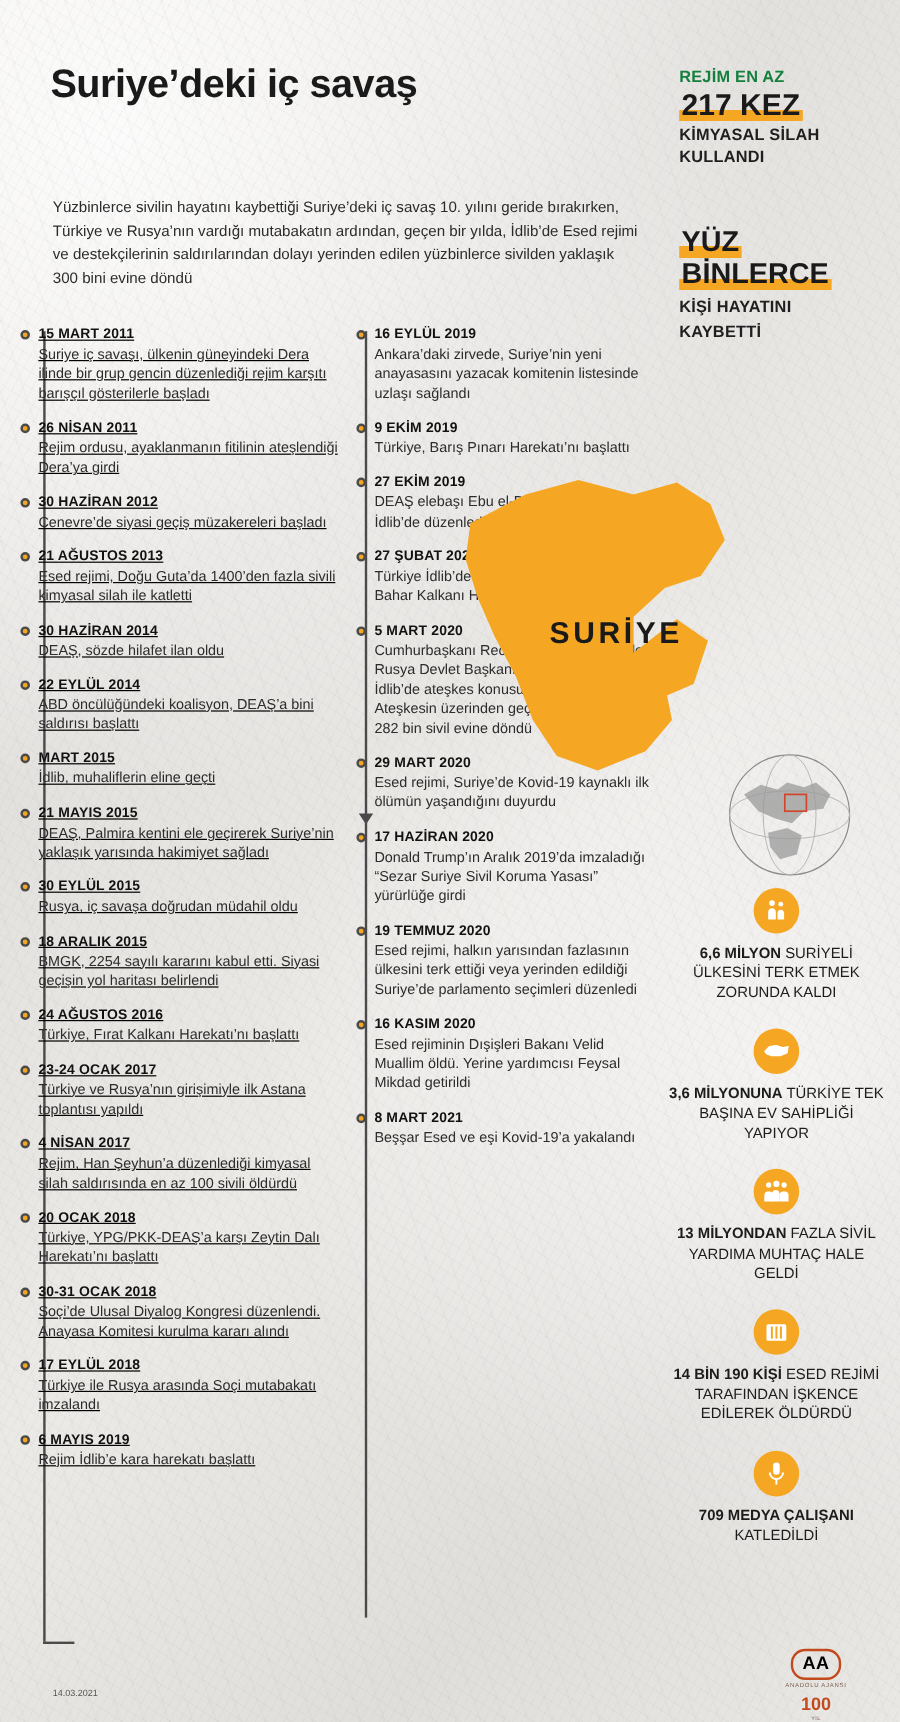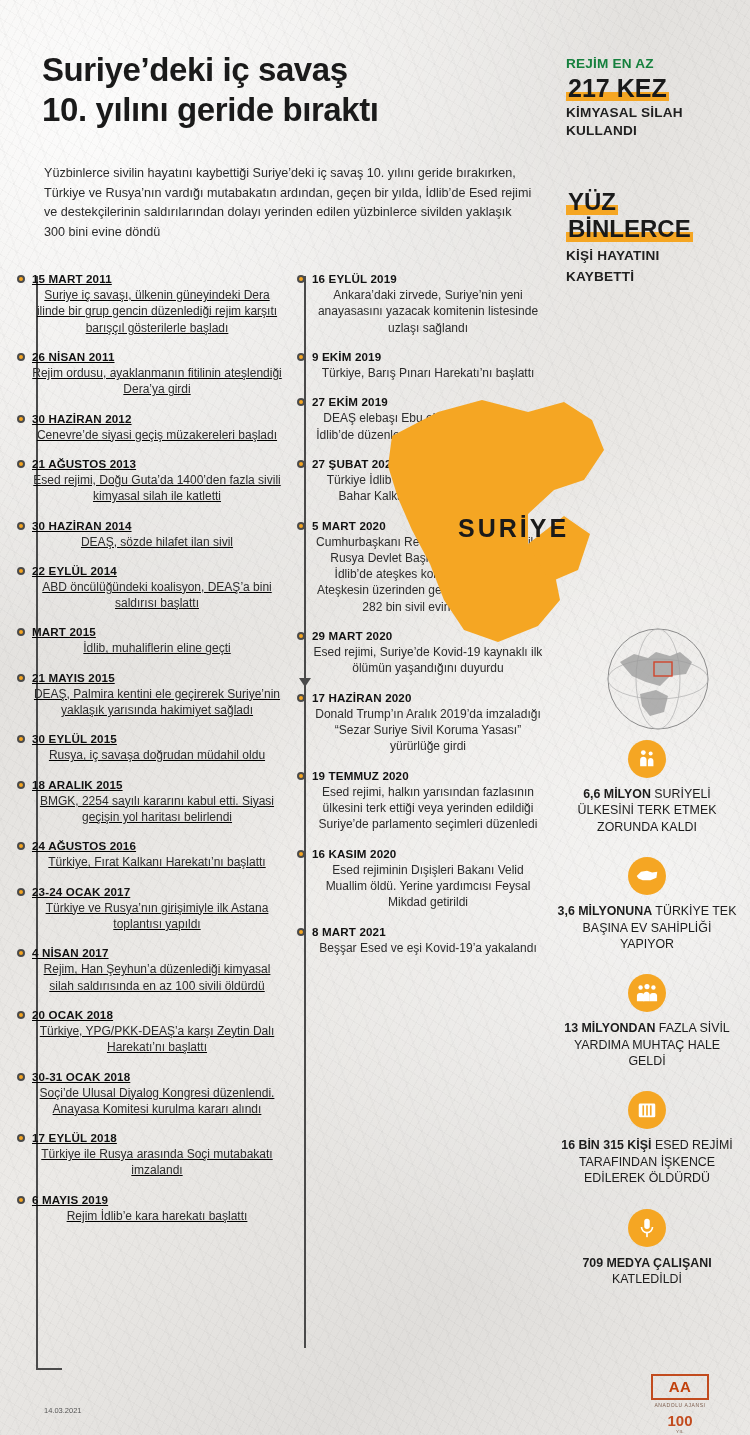--- a/index.html
+++ b/index.html
@@ -74,21 +74,21 @@
     position: absolute; border-left: 2px solid #4a4a4a; border-bottom: 2px solid #4a4a4a;
   }
   .axis-hook.l { left: 36px; top: 1354px; width: 26px; height: 2px; }
   .arrow-down {
     position: absolute; left: 299px; top: 664px;
     width: 0; height: 0; border-left: 6px solid transparent;
     border-right: 6px solid transparent; border-top: 9px solid #4a4a4a;
   }
   .ev { position: relative; margin-bottom: 14px; padding-left: 0; }
   .ev .date { font-size: 11.6px; font-weight: bold; color: #111; letter-spacing: .15px; }
-  .ev .txt { font-size: 12px; line-height: 1.36; color: #2c2c2c; margin-top: 2px; text-align: center; }
+  .ev .txt { font-size: 12px; line-height: 1.36; color: #2c2c2c; margin-top: 2px; }
   .ev .dot {
     position: absolute; left: -15px; top: 3px;
     width: 8px; height: 8px; border-radius: 50%;
     background: #f5a623; border: 2px solid #4a4a4a;
   }
   .tl-col.right .ev .dot { left: -15px; }
 
   
   .map-wrap { position: absolute; left: 378px; top: 380px; width: 240px; height: 300px; }
   .map-label {
@@ -104,37 +104,36 @@
     width: 38px; height: 38px; border-radius: 50%; background: #f5a623;
     margin: 0 auto 8px; display: flex; align-items: center; justify-content: center;
   }
   .stat .lbl { font-size: 12.4px; line-height: 1.32; color: #1c1c1c; font-weight: bold; }
   .stat .lbl .thin { font-weight: normal; }
 
   
   .date-stamp { position: absolute; left: 44px; top: 1392px; font-size: 7.5px; color: #555; }
   .logo { position: absolute; left: 640px; top: 1360px; width: 80px; text-align: center; }
   .logo .aa {
-    width: 58px; height: 26px; margin: 0 auto; border: 2.2px solid #c24b1e; border-radius: 0;
-    color: #c2410c; font-weight: bold; font-size: 15px; line-height: 22px; letter-spacing: .5px;
+    width: 42px; height: 26px; margin: 0 auto; border: 2.2px solid #c24b1e; border-radius: 12px;
+    color: #000000; font-weight: bold; font-size: 15px; line-height: 22px; letter-spacing: .5px;
   }
   .logo .cap { font-size: 5px; color: #7a5a4a; letter-spacing: .6px; margin-top: 2px; }
   .logo .cent { margin-top: 4px; font-size: 15px; font-weight: bold; color: #c24b1e; }
   .logo .cent small { display:block; font-size: 4.4px; font-weight: normal; letter-spacing: .4px; color:#7a5a4a;}
 </style>
 </head>
 <body>
 
 <div class="page"></div>
 
 <div class="content">
 
   <div class="headline">
     <span>Suriye’deki iç savaş</span>
-    <span class="l2">10. yılını geride bıraktı</span>
   </div>
   <div class="intro">Yüzbinlerce sivilin hayatını kaybettiği Suriye’deki iç savaş 10. yılını geride bırakırken, Türkiye ve Rusya’nın vardığı mutabakatın ardından, geçen bir yılda, İdlib’de Esed rejimi ve destekçilerinin saldırılarından dolayı yerinden edilen yüzbinlerce sivilden yaklaşık 300 bini evine döndü</div>
 
   <div class="rhead">
     <div class="small">REJİM EN AZ</div>
     <div class="big">217 KEZ</div>
     <div class="small2">KİMYASAL SİLAH</div>
     <div class="small2">KULLANDI</div>
   </div>
 
@@ -167,21 +166,21 @@
         <div class="txt">Cenevre’de siyasi geçiş müzakereleri başladı</div>
       </div>
       <div class="ev">
         <span class="dot"></span>
         <div class="date">21 AĞUSTOS 2013</div>
         <div class="txt">Esed rejimi, Doğu Guta’da 1400’den fazla sivili kimyasal silah ile katletti</div>
       </div>
       <div class="ev">
         <span class="dot"></span>
         <div class="date">30 HAZİRAN 2014</div>
-        <div class="txt">DEAŞ, sözde hilafet ilan sivil</div>
+        <div class="txt">DEAŞ, sözde hilafet ilan oldu</div>
       </div>
       <div class="ev">
         <span class="dot"></span>
         <div class="date">22 EYLÜL 2014</div>
         <div class="txt">ABD öncülüğündeki koalisyon, DEAŞ’a bini saldırısı başlattı</div>
       </div>
       <div class="ev">
         <span class="dot"></span>
         <div class="date">MART 2015</div>
         <div class="txt">İdlib, muhaliflerin eline geçti</div>
@@ -346,21 +345,21 @@
       </div>
       <div class="stat">
         <div class="ico">
           <svg width="22" height="22" viewBox="0 0 24 24">
             <rect x="3" y="5" width="18" height="15" rx="1.5" fill="#fff"></rect>
             <rect x="7" y="7" width="1.8" height="11" fill="#f5a623"></rect>
             <rect x="11.1" y="7" width="1.8" height="11" fill="#f5a623"></rect>
             <rect x="15.2" y="7" width="1.8" height="11" fill="#f5a623"></rect>
           </svg>
         </div>
-        <div class="lbl"><span>16 BİN 315 KİŞİ</span><span class="thin"> ESED REJİMİ TARAFINDAN İŞKENCE EDİLEREK ÖLDÜRDÜ</span></div>
+        <div class="lbl"><span>14 BİN 190 KİŞİ</span><span class="thin"> ESED REJİMİ TARAFINDAN İŞKENCE EDİLEREK ÖLDÜRDÜ</span></div>
       </div>
       <div class="stat">
         <div class="ico">
           <svg width="20" height="22" viewBox="0 0 20 24">
             <rect x="7" y="2" width="6" height="11" rx="3" fill="#fff"></rect>
             <path d="M4 11a6 6 0 0 0 12 0" stroke="#fff" stroke-width="1.8" fill="none"></path>
             <rect x="9.1" y="17" width="1.8" height="5" fill="#fff"></rect>
           </svg>
         </div>
         <div class="lbl"><span>709 MEDYA ÇALIŞANI</span><span class="thin"> KATLEDİLDİ</span></div>

